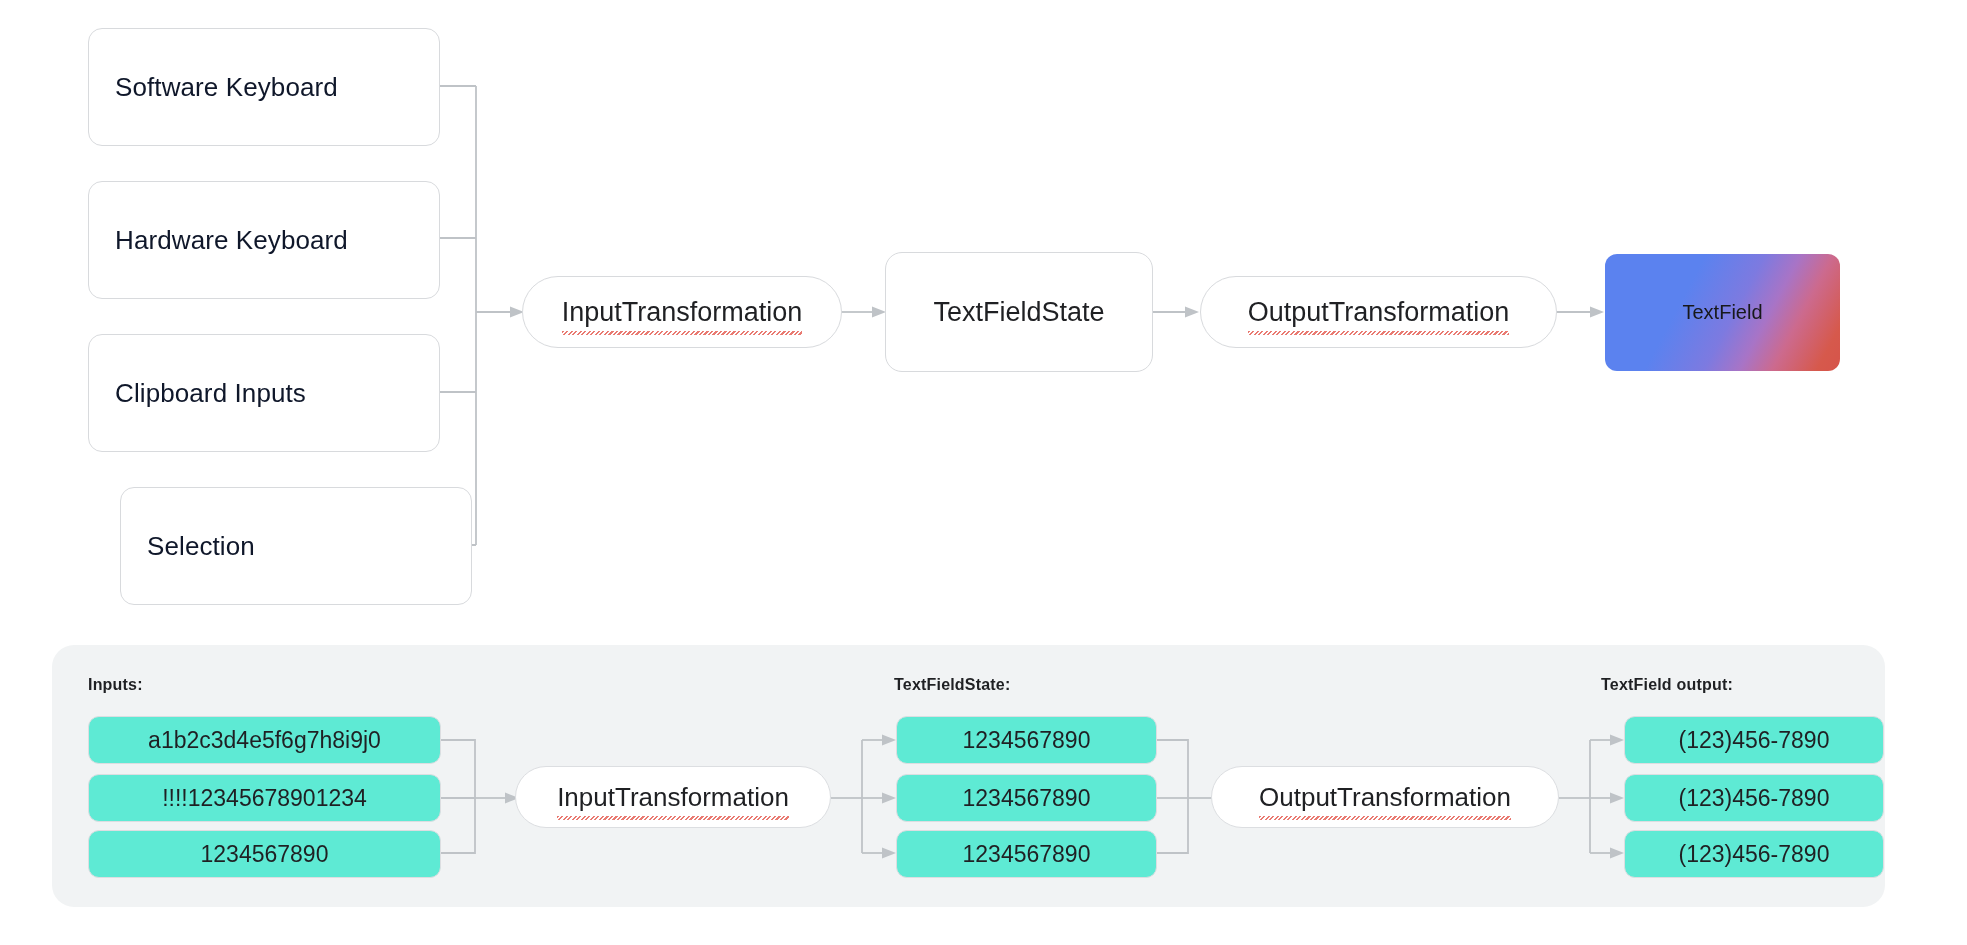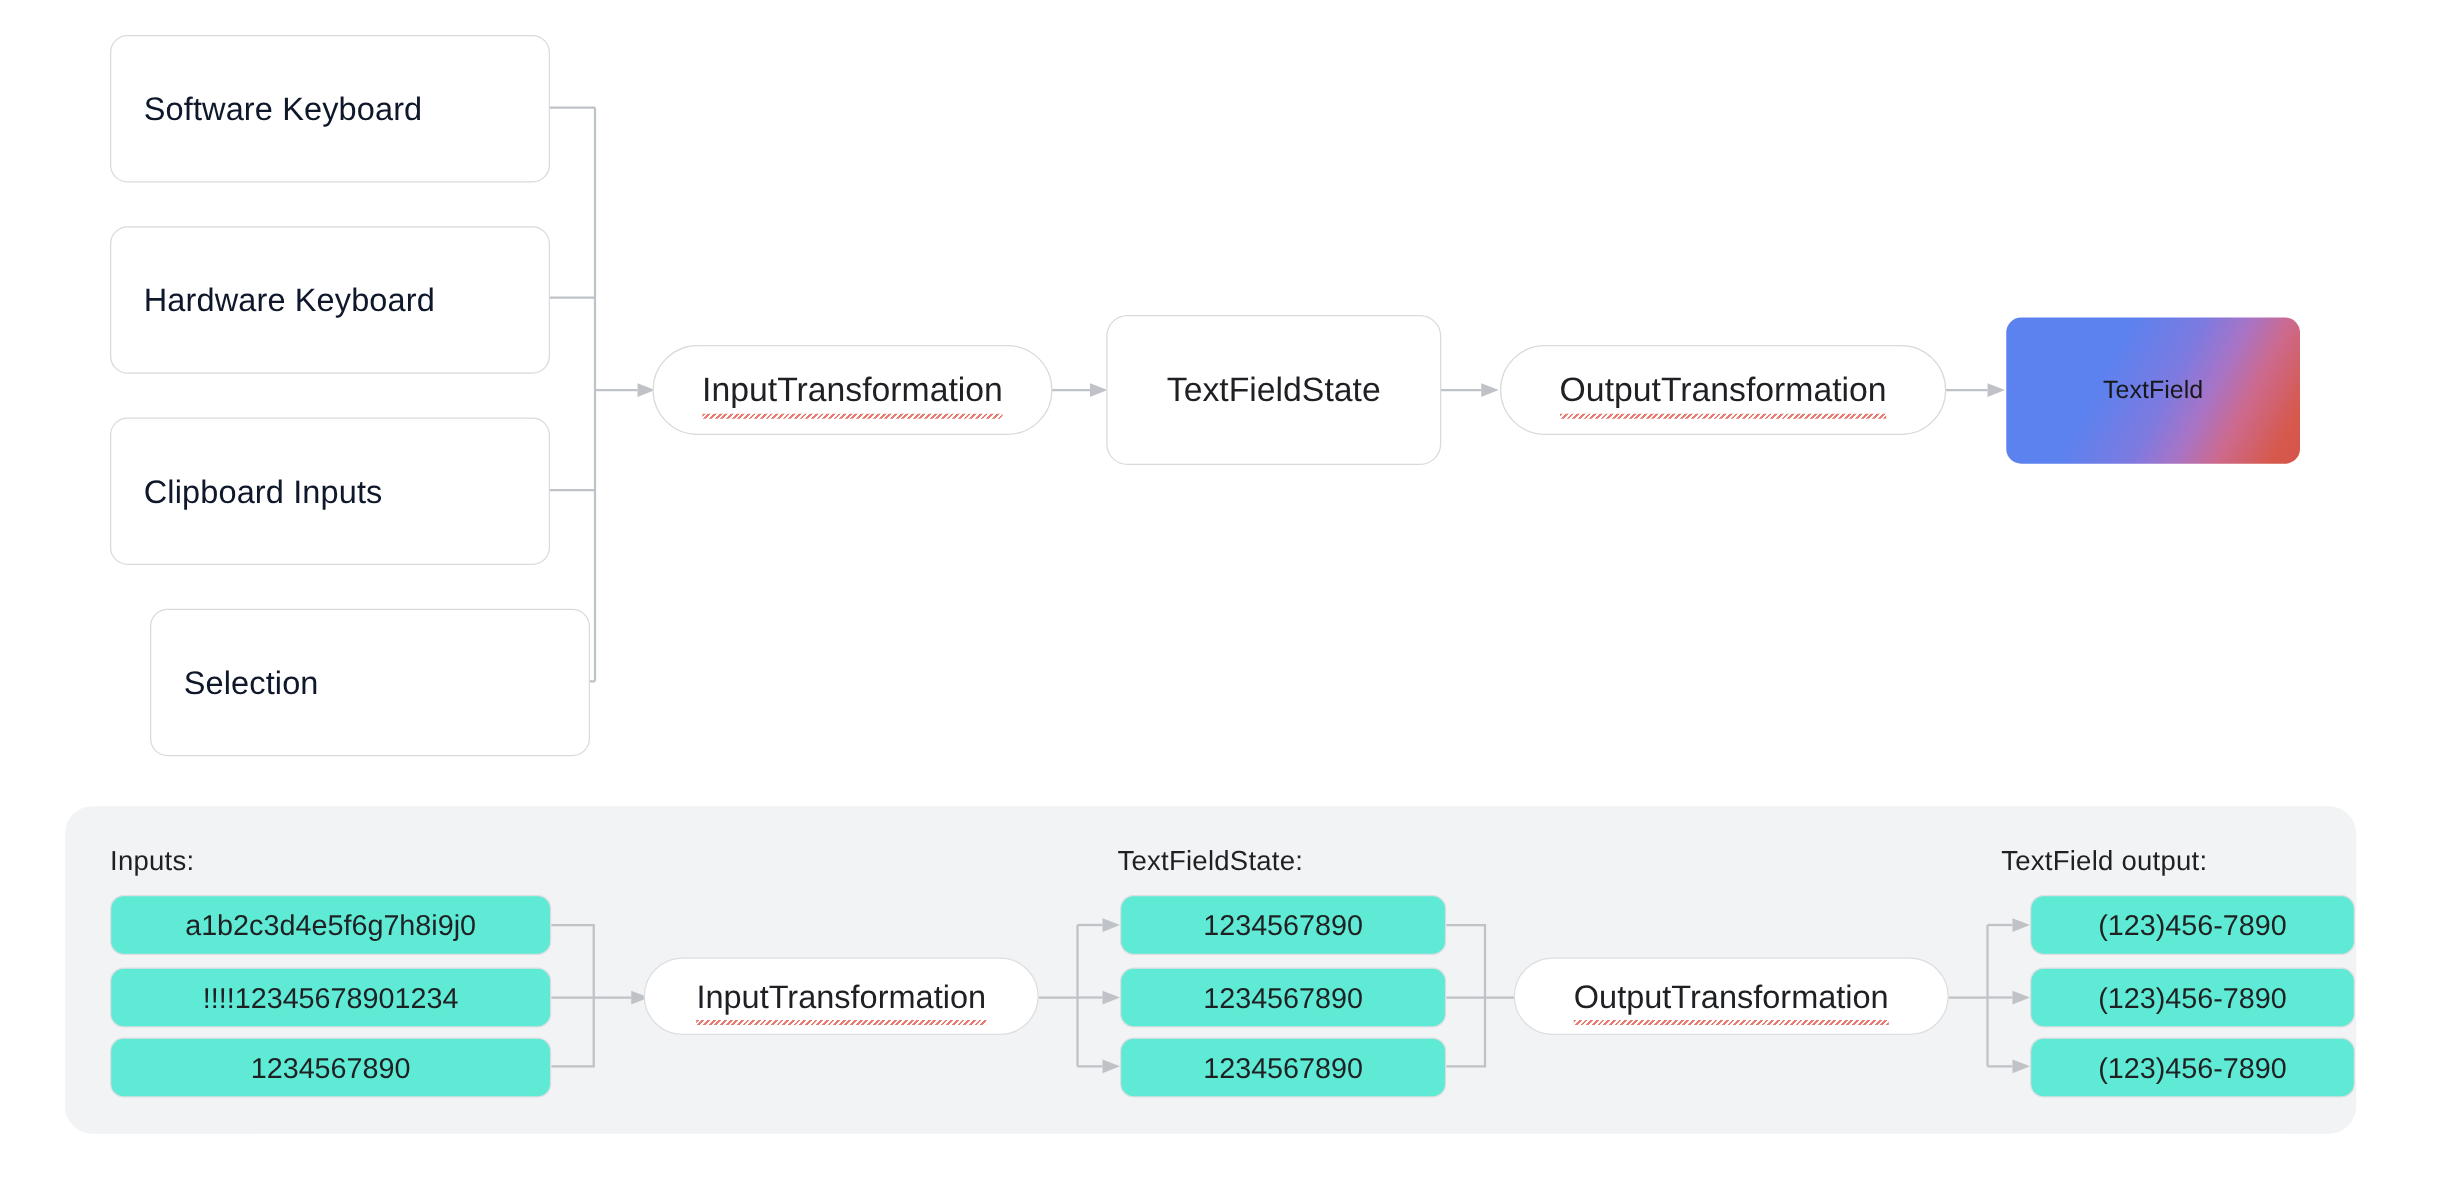--- a/index.html
+++ b/index.html
@@ -102,22 +102,22 @@
 
   
   #example-panel {
     position: absolute;
     background: #f1f3f4;
     border-radius: 22px;
     z-index: 1;
   }
   .column-label {
     position: absolute;
-    font-size: 22px;
-    font-weight: normal;
+    font-size: 16px;
+    font-weight: bold;
     color: #1f2023;
     z-index: 3;
     letter-spacing: 0.2px;
     white-space: nowrap;
   }
   .value-box {
     position: absolute;
     background: #5eead4;
     border: 1.6px solid #dcdee1;
     border-radius: 11px;

